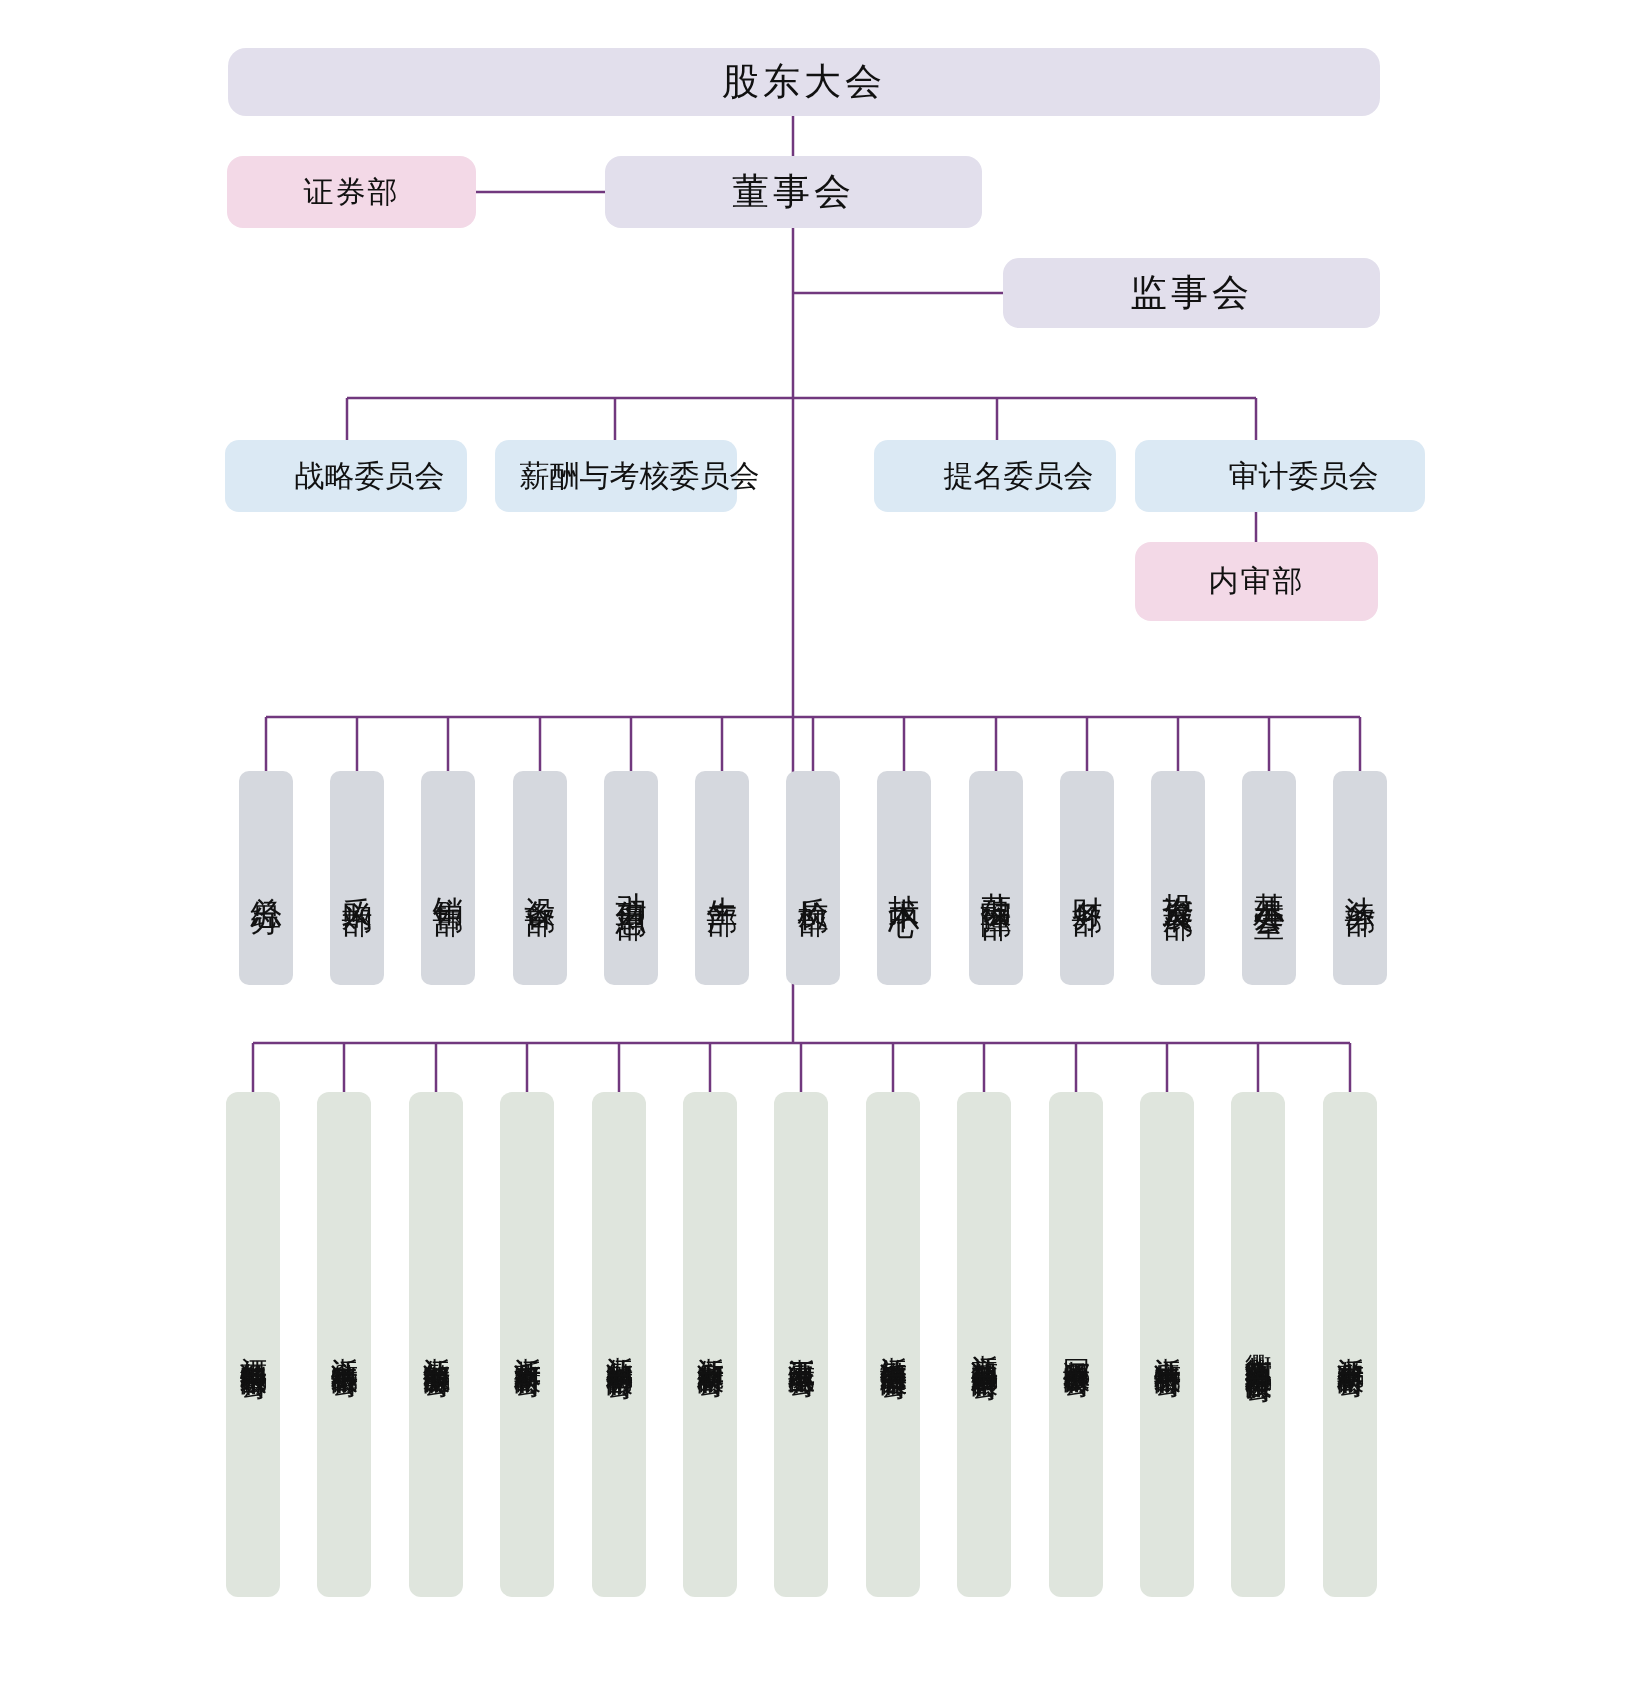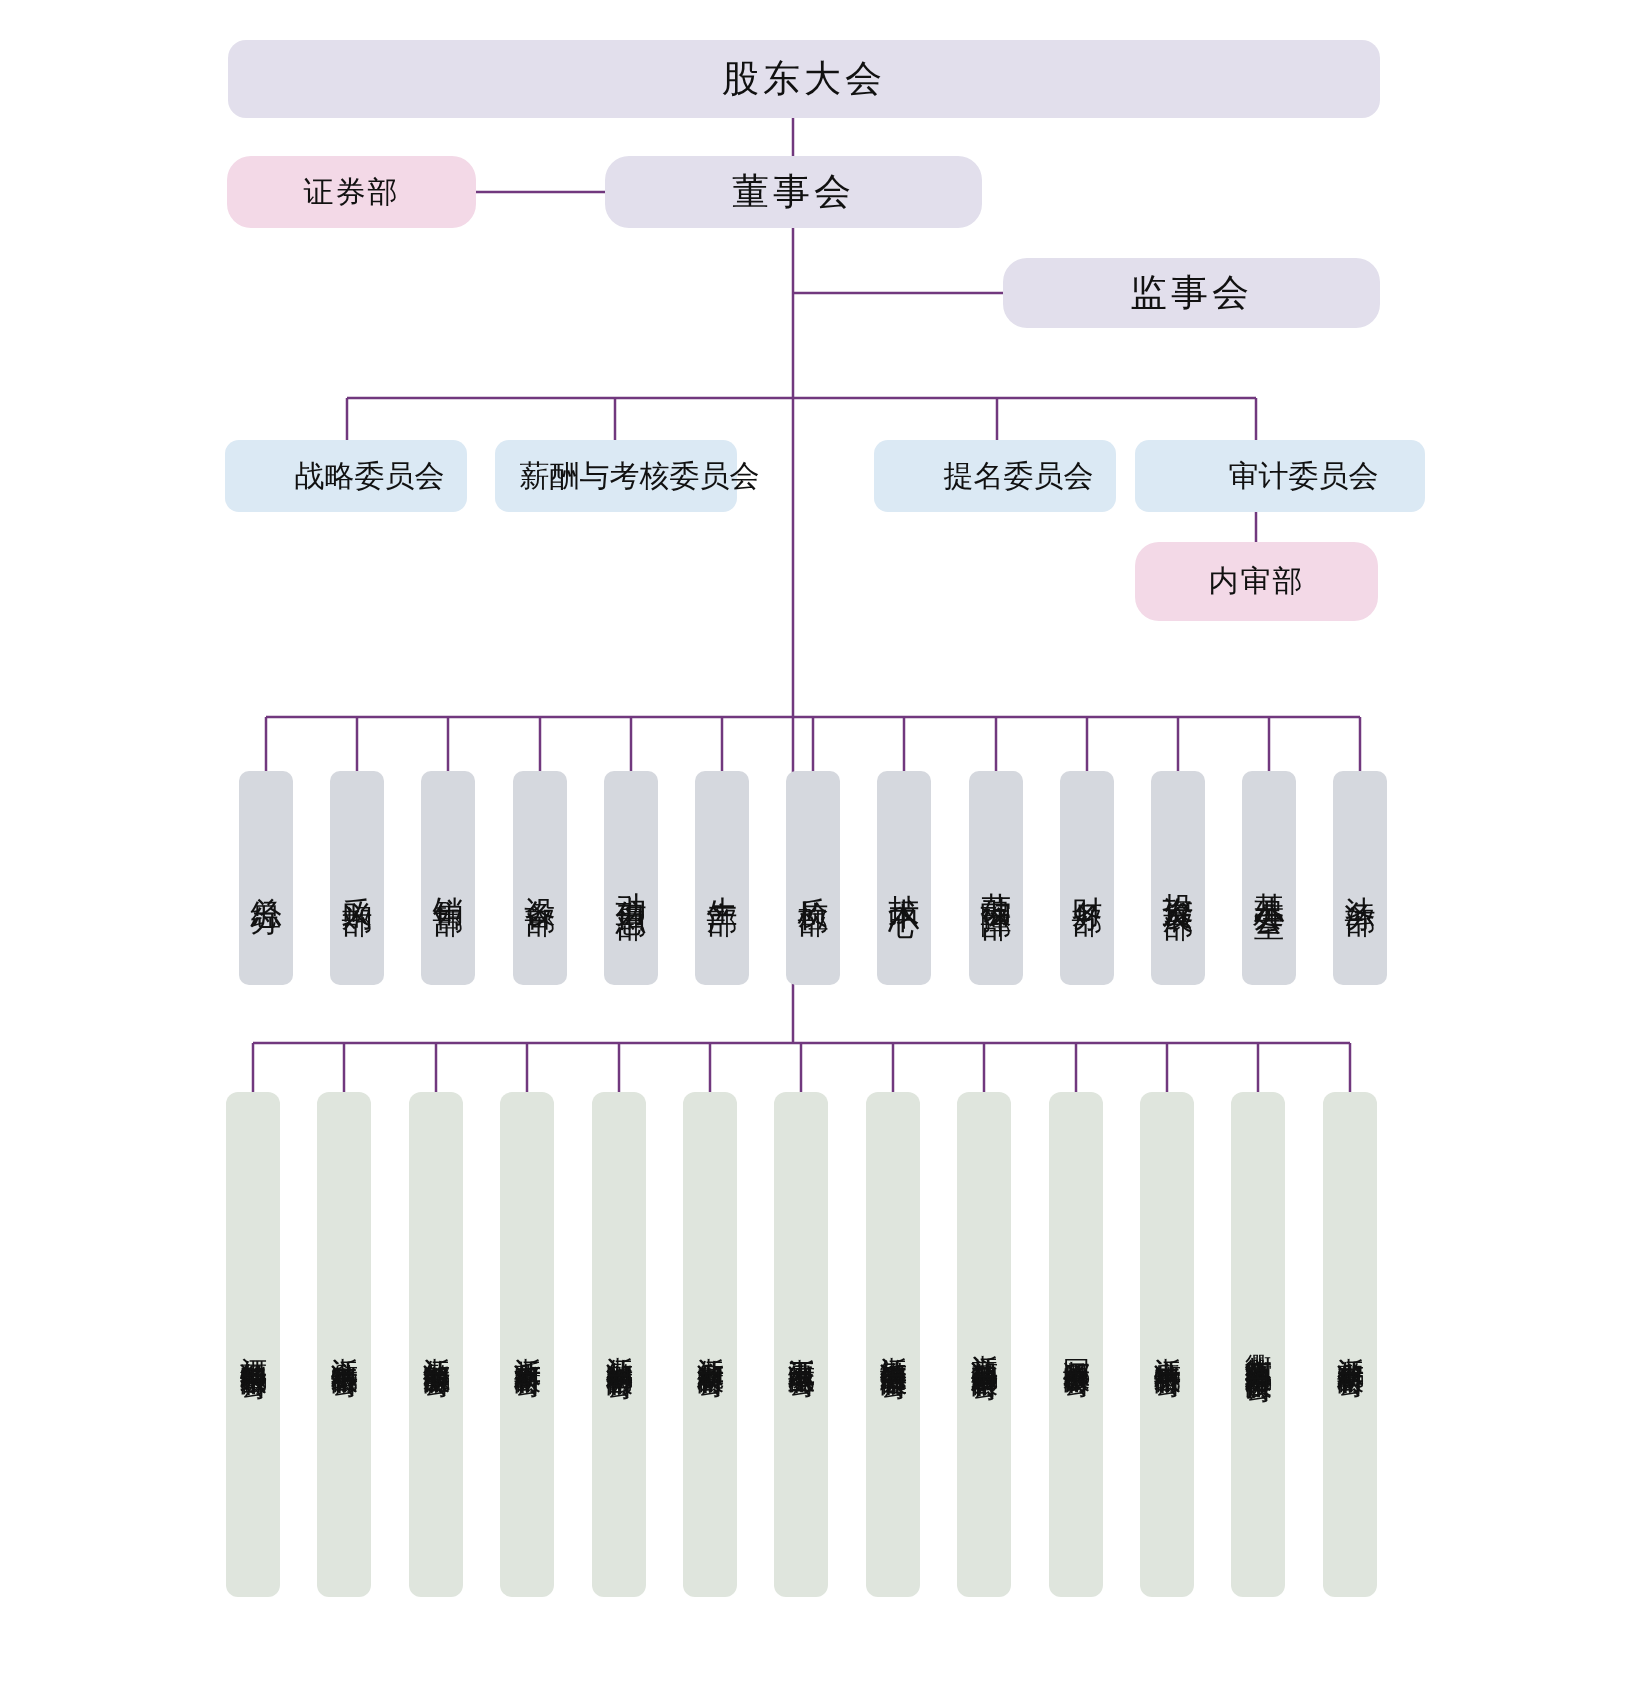--- a/index.html
+++ b/index.html
@@ -17,21 +17,21 @@
     position:absolute;z-index:1;
     display:flex;align-items:center;justify-content:center;
     box-sizing:border-box;
   }
   .lavender{background:#E2DFEC;}
   .pink{background:#F3D9E7;}
   .blue{background:#DBE9F4;padding-left:47px;}
   .gray{background:#D5D8DE;}
   .green{background:#DFE5DD;}
   .r18{border-radius:18px;}
-  .r16{border-radius:24px;text-align:center;}
+  .r16{border-radius:16px;text-align:center;}
   .r14{border-radius:14px;}
   .hd{font-size:37px;letter-spacing:4px;white-space:nowrap;}
   .md{font-size:30px;letter-spacing:2px;white-space:nowrap;}
   .cm{font-size:30px;letter-spacing:0;white-space:nowrap;}
   .dept{
     top:771px;width:54px;height:214px;border-radius:10px;
   }
   .dept .vtext{font-size:31px;letter-spacing:4px;}
   .subs{
     top:1092px;width:54px;height:505px;border-radius:12px;
@@ -91,21 +91,21 @@
       <path d="M710,1043 V1092"></path>
     <path d="M801,1043 V1092"></path>
       <path d="M893,1043 V1092"></path>
       <path d="M984,1043 V1092"></path>
     <path d="M1076,1043 V1092"></path>
       <path d="M1167,1043 V1092"></path>
       <path d="M1258,1043 V1092"></path>
     <path d="M1350,1043 V1092"></path>
   </svg>
 
-  <div class="node lavender r18 hd" style="left:228px;top:40px;width:1152px;height:78px;">
+  <div class="node lavender r18 hd" style="left:228px;top:48px;width:1152px;height:68px;">
     <span>股东大会</span>
   </div>
 
   <div class="node pink r16 md" style="left:227px;top:156px;width:249px;height:72px;">
     <span>证券部</span>
   </div>
 
   <div class="node lavender r16 hd" style="left:605px;top:156px;width:377px;height:72px;">
     <span>董事会</span>
   </div>

